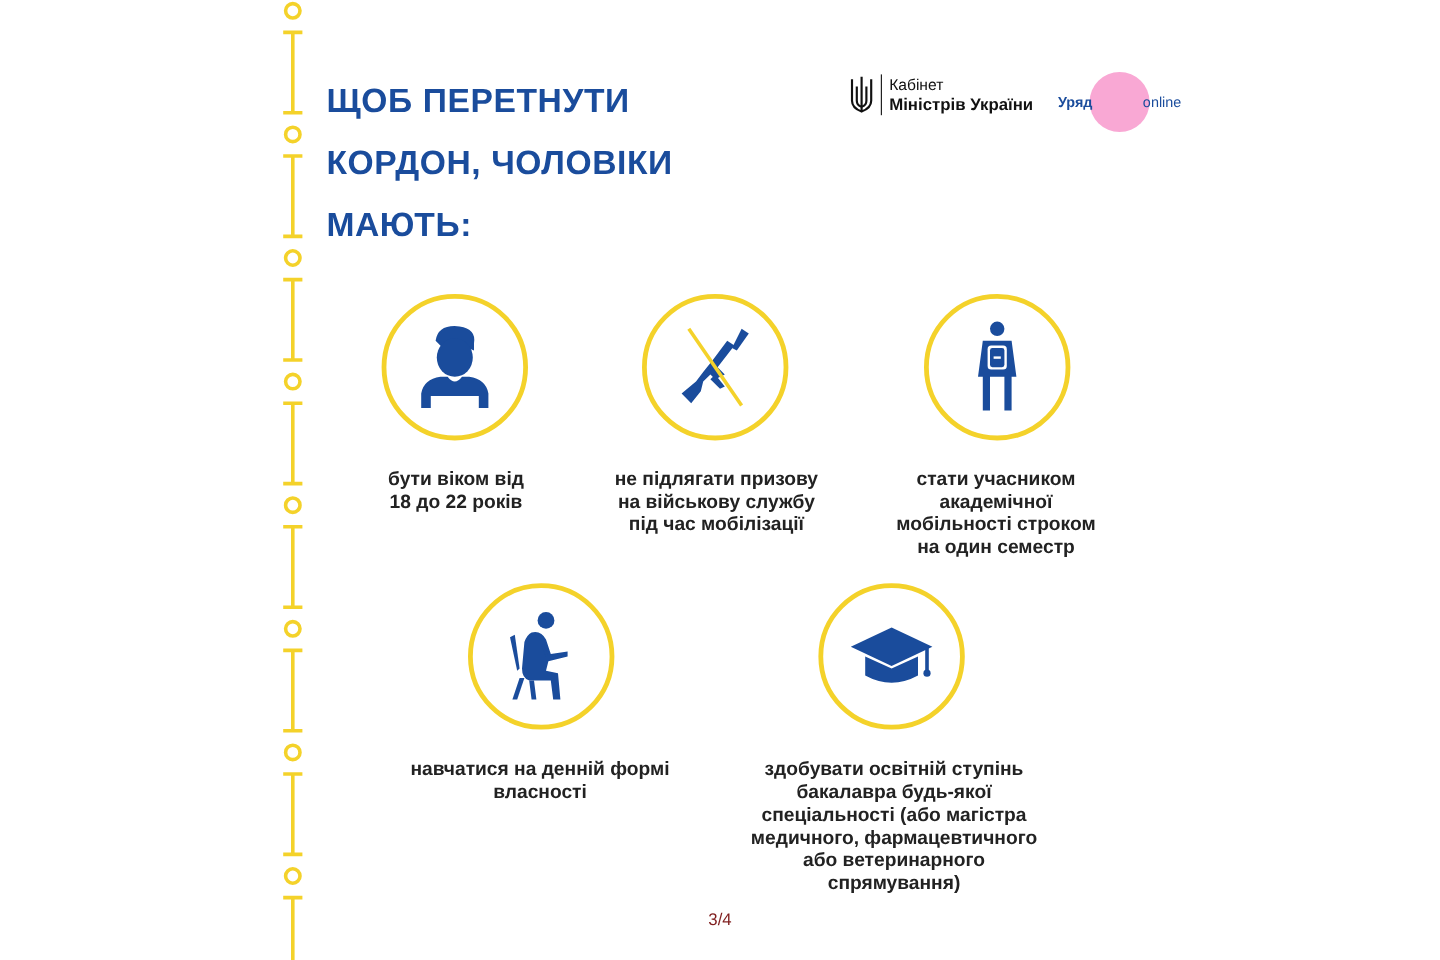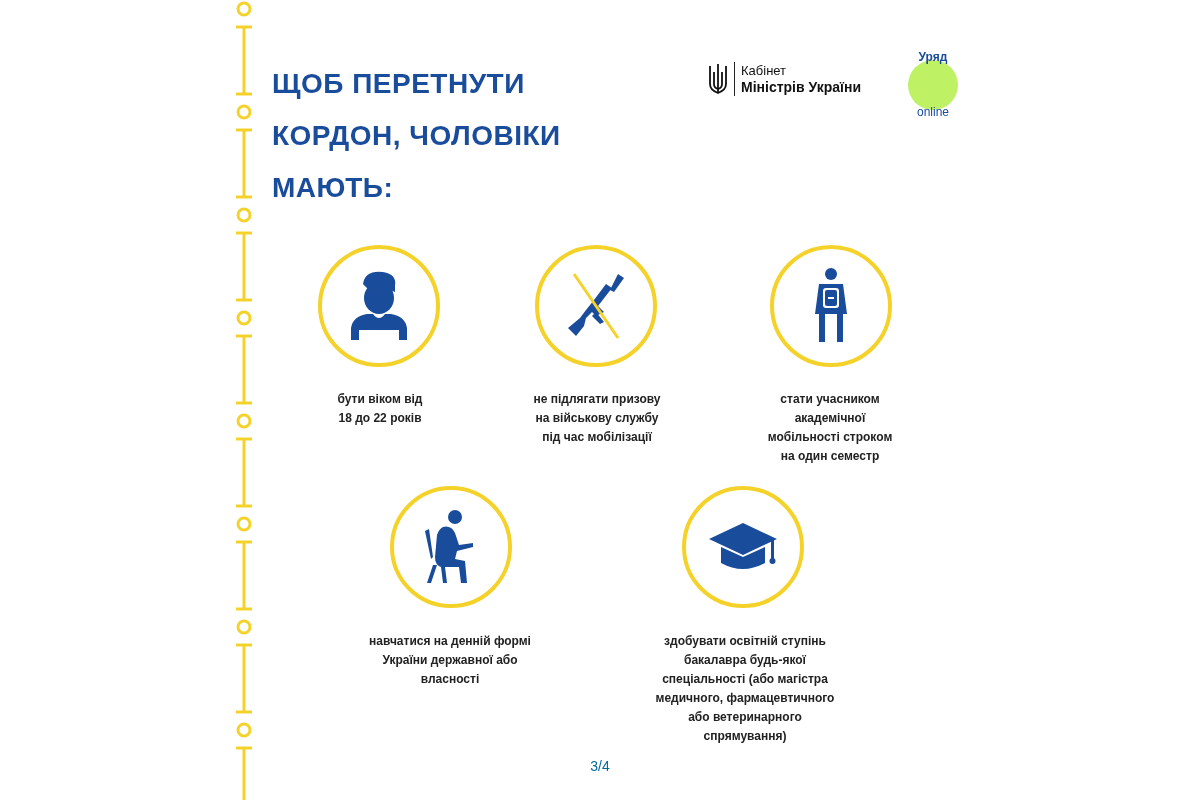--- a/index.html
+++ b/index.html
@@ -8,29 +8,29 @@
   .rail { position:absolute; left:233px; top:0; width:22px; height:800px; }
   .title { position:absolute; left:272px; top:58px; color:#1a4c9c; font-weight:bold;
            font-size:28px; line-height:52px; letter-spacing:0.5px; margin:0; }
   .title span { display:block; }
   .logo-kmu { position:absolute; left:708px; top:62px; display:flex; align-items:center; }
   .logo-kmu .trident { width:20px; height:34px; }
   .logo-kmu .sep { width:1px; height:34px; background:#222; margin:0 6px 0 6px; }
   .logo-kmu .txt { font-size:13px; line-height:16px; color:#111; }
   .logo-kmu .txt b { display:block; font-weight:bold; font-size:14px; }
   .uryad { position:absolute; left:908px; top:60px; width:50px; height:50px; border-radius:50%;
-           background:#bef264; display:flex; flex-direction:column; align-items:center; justify-content:center;
+           background:#f9a8d4; display:flex; flex-direction:row; align-items:center; justify-content:center;
            color:#1a4c9c; font-size:12px; line-height:13px;gap:42px; }
   .uryad b { font-weight:bold; }
   .circle { position:absolute; width:122px; height:122px; border:4px solid #f4d22a; border-radius:50%;
             box-sizing:border-box; display:flex; align-items:center; justify-content:center; background:#fff; }
   .circle svg { width:80px; height:80px; }
-  .caption { position:absolute; text-align:center; color:#222; font-size:12px; line-height:19px; font-weight:bold; }
+  .caption { position:absolute; text-align:center; color:#222; font-size:16px; line-height:19px; font-weight:bold; }
   .caption span { display:block; }
-  .page { position:absolute; left:580px; top:758px; font-size:14px; color:#0369a1; width:40px; text-align:center; }
+  .page { position:absolute; left:580px; top:758px; font-size:14px; color:#7f1d1d; width:40px; text-align:center; }
 </style>
 </head>
 <body>
 
 <svg class="rail" viewBox="0 0 22 800" preserveAspectRatio="none">
   <g stroke="#f4d22a" stroke-width="3" fill="none">
     <circle cx="11" cy="9" r="6"></circle>
     <line x1="3" y1="27" x2="19" y2="27"></line>
       <line x1="11" y1="27" x2="11" y2="94"></line>
       <line x1="3" y1="94" x2="19" y2="94"></line>
@@ -145,21 +145,20 @@
       <path d="M14 24 L18 22 L22 50 L20 52 Z"></path>
       <path d="M32 20 Q40 18 44 26 L48 38 L62 36 L62 40 L46 44 L44 52 L54 54 L56 76 L50 76 L48 60 L30 60 Q24 58 24 50 L26 28 Q28 22 32 20 Z"></path>
       <path d="M22 58 L26 58 L20 76 L16 76 Z"></path>
       <path d="M30 60 L34 60 L36 76 L32 76 Z"></path>
       <rect x="42" y="30" width="2" height="10" transform="rotate(-20 43 35)"></rect>
     </g>
   </svg>
 </div>
 <div class="caption" style="left:320px;top:632px;width:260px;">
   <span>навчатися на денній формі</span>
-  <span>України державної або</span>
   <span>власності</span>
 </div>
 
 <div class="circle" style="left:682px;top:486px;">
   <svg viewBox="0 0 80 80">
     <g fill="#1a4c9c">
       <path d="M40 16 L74 32 L40 48 L6 32 Z"></path>
       <path d="M18 40 L40 50 L62 40 L62 56 Q40 68 18 56 Z"></path>
       <rect x="68" y="32" width="3" height="20"></rect>
       <circle cx="69.5" cy="54" r="3"></circle>

